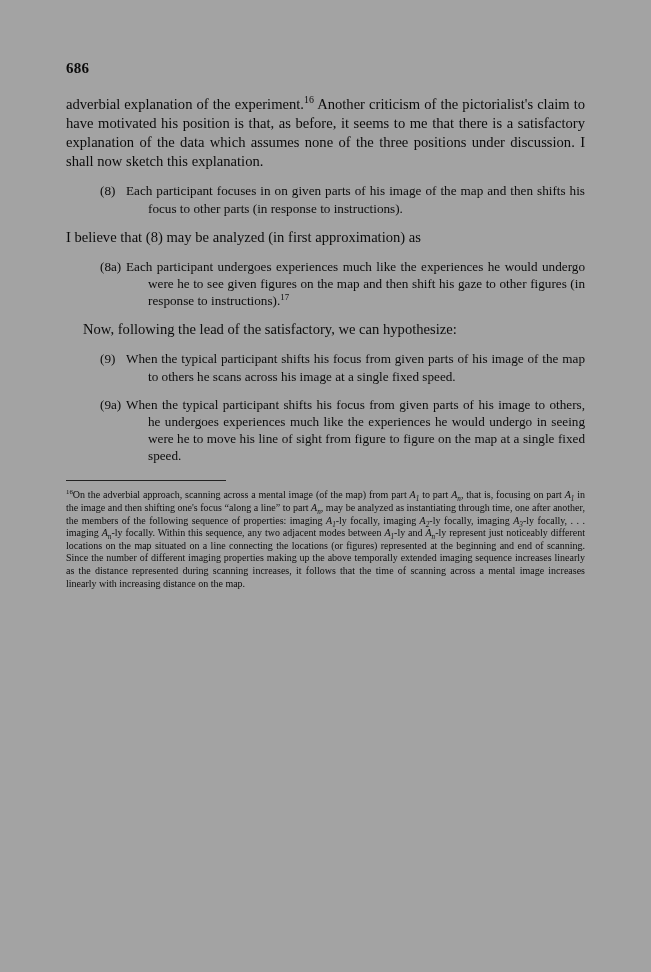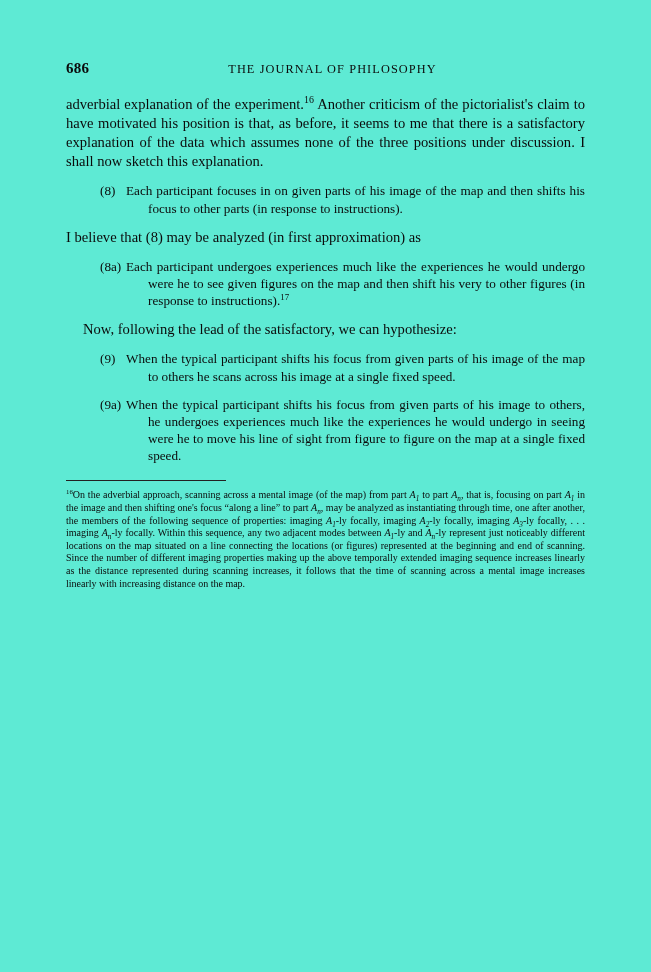--- a/index.html
+++ b/index.html
@@ -13,21 +13,21 @@
     font-family: "Liberation Serif", serif;
     color: #0b0b0b;
     overflow: hidden;
   }
   .page {
     position: relative;
     width: 651px;
     height: 972px;
     box-sizing: border-box;
     padding: 60px 66px 40px 66px;
-    background: #5eead4;
+    background: #a3a3a3;
   }
   .header {
     display: flex;
     align-items: baseline;
     margin-bottom: 18px;
   }
   .folio {
     font-size: 15px;
     font-weight: bold;
     width: 60px;
@@ -111,38 +111,37 @@
     line-height: 0;
   }
 </style>
 </head>
 <body>
 
 <div class="page">
 
   <div class="header">
     <div class="folio">686</div>
-    <div class="running-head">The Journal of Philosophy</div>
   </div>
 
   <div class="body-text">
 
     <p class="para"><span>adverbial explanation of the experiment.</span><sup>16</sup><span> Another criticism of the pictorialist's claim to have motivated his position is that, as before, it seems to me that there is a satisfactory explanation of the data which assumes none of the three positions under discussion. I shall now sketch this explanation.</span></p>
 
 
     <div class="quote hang">
       <span class="lbl">(8)</span>
       <span class="qbody">Each participant focuses in on given parts of his image of the map and then shifts his focus to other parts (in response to instructions).</span>
     </div>
 
     <p class="para">I believe that (8) may be analyzed (in first approximation) as</p>
 
     <div class="quote hang">
       <span class="lbl">(8a)</span>
-      <span class="qbody"><span>Each participant undergoes experiences much like the experiences he would undergo were he to see given figures on the map and then shift his very to other figures (in response to instructions).</span><sup>17</sup></span>
+      <span class="qbody"><span>Each participant undergoes experiences much like the experiences he would undergo were he to see given figures on the map and then shift his gaze to other figures (in response to instructions).</span><sup>17</sup></span>
     </div>
 
 
     <p class="indent">Now, following the lead of the satisfactory, we can hypothesize:</p>
 
     <div class="quote hang">
       <span class="lbl">(9)</span>
       <span class="qbody">When the typical participant shifts his focus from given parts of his image of the map to others he scans across his image at a single fixed speed.</span>
     </div>
 

